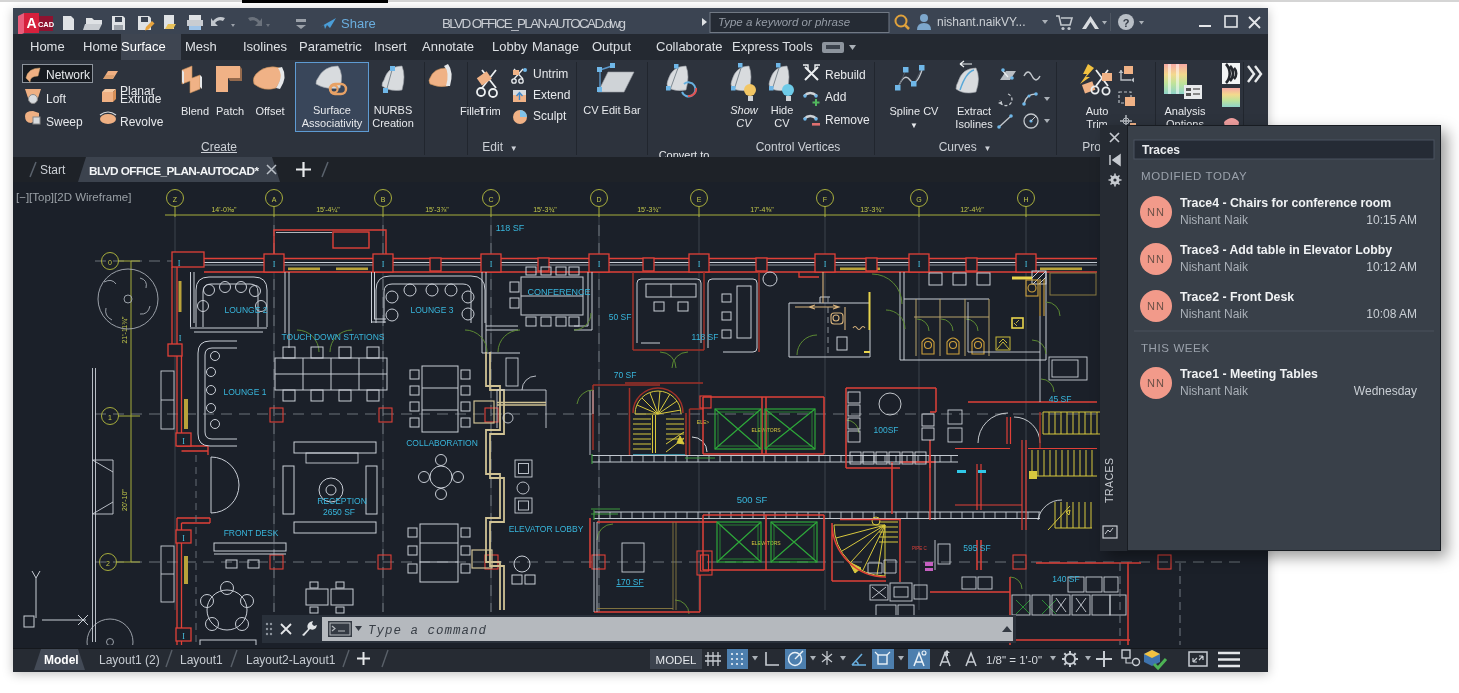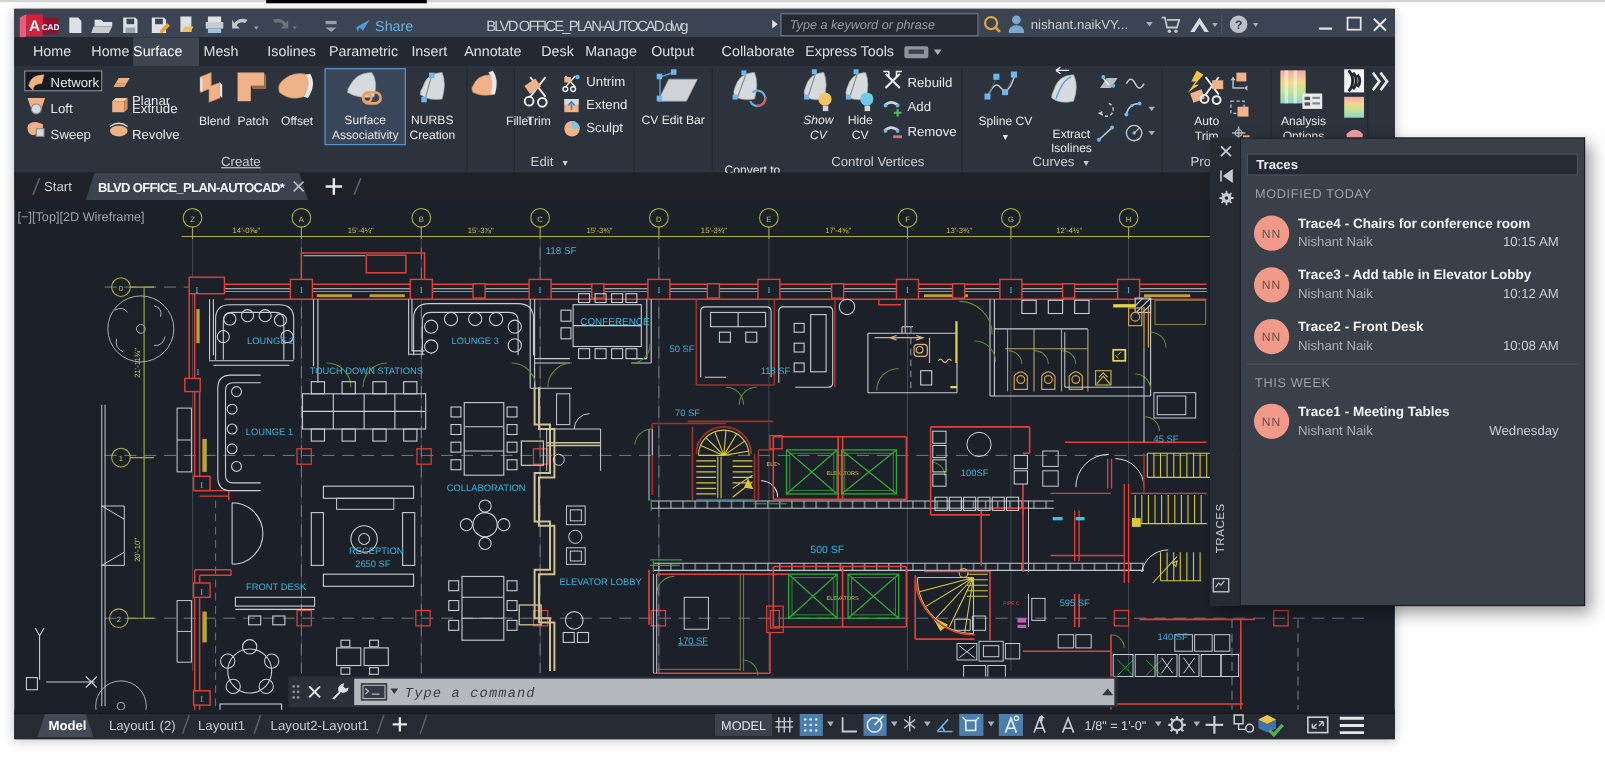--- a/index.html
+++ b/index.html
@@ -98,21 +98,21 @@
 </svg>
 <div id="tabrow"></div>
 <div class="rtab" style="left:30px;width:46px;">Home</div>
 <div class="rtab" style="left:83px;width:36px;">Home</div>
 <div class="rtab" style="left:121px;width:60px;background:#3e4551;color:#fff;">Surface</div>
 <div class="rtab" style="left:185px;width:36px;">Mesh</div>
 <div class="rtab" style="left:243px;width:52px;">Isolines</div>
 <div class="rtab" style="left:299px;width:66px;">Parametric</div>
 <div class="rtab" style="left:374px;width:40px;">Insert</div>
 <div class="rtab" style="left:422px;width:60px;">Annotate</div>
-<div class="rtab" style="left:492px;width:32px;">Desk</div>
+<div class="rtab" style="left:492px;width:32px;">Lobby</div>
 <div class="rtab" style="left:532px;width:50px;">Manage</div>
 <div class="rtab" style="left:592px;width:44px;">Output</div>
 <div class="rtab" style="left:656px;width:70px;">Collaborate</div>
 <div class="rtab" style="left:732px;width:82px;">Express Tools</div>
 <svg class="abs" style="left:822px;top:40px" width="36" height="14" viewBox="0 0 36 14">
   <rect x="0" y="2" width="22" height="11" rx="2" fill="#8d949d"></rect>
   <rect x="4" y="5" width="14" height="4" fill="#3c434d"></rect>
   <path d="M27 5 l7 0 -3.5 5 z" fill="#aab0b7"></path>
 </svg>
 <div id="ribbon"></div>
@@ -152,21 +152,21 @@
 <div class="smalltext" style="left:533px;top:88px;">Extend</div>
 <div class="smalltext" style="left:533px;top:109px;">Sculpt</div>
 <div class="biglabel" style="left:580px;top:104px;width:64px;">CV Edit Bar</div>
 <div class="biglabel" style="left:654px;top:104px;width:60px;margin-top:45px;">Convert to<br>NURBS</div>
 <div class="biglabel" style="left:724px;top:104px;width:40px;font-style:italic;">Show<br>CV</div>
 <div class="biglabel" style="left:762px;top:104px;width:40px;">Hide<br>CV</div>
 <div class="smalltext" style="left:825px;top:68px;text-align:right;">Rebuild</div>
 <div class="smalltext" style="left:825px;top:90px;">Add</div>
 <div class="smalltext" style="left:825px;top:113px;">Remove</div>
 <div class="biglabel" style="left:886px;top:105px;width:56px;">Spline CV<br><span style="font-size:8px">▼</span></div>
-<div class="biglabel" style="left:948px;top:105px;width:52px;margin-top:11px;">Extract<br>Isolines</div>
+<div class="biglabel" style="left:948px;top:105px;width:52px;">Extract<br>Isolines</div>
 <div class="biglabel" style="left:1074px;top:105px;width:46px;text-align:center;">Auto<br>Trim</div>
 <div class="biglabel" style="left:1160px;top:105px;width:50px;">Analysis<br>Options</div>
 
 <svg class="abs" style="left:13px;top:60px" width="1255" height="97" viewBox="13 60 1255 97">
   <defs>
     <linearGradient id="rain" x1="0" y1="0" x2="0" y2="1">
       <stop offset="0" stop-color="#f6a9a4"></stop>
         <stop offset="0.35" stop-color="#f3d98d"></stop>
       <stop offset="0.65" stop-color="#bfe39a"></stop>
         <stop offset="1" stop-color="#8fd4c9"></stop>

